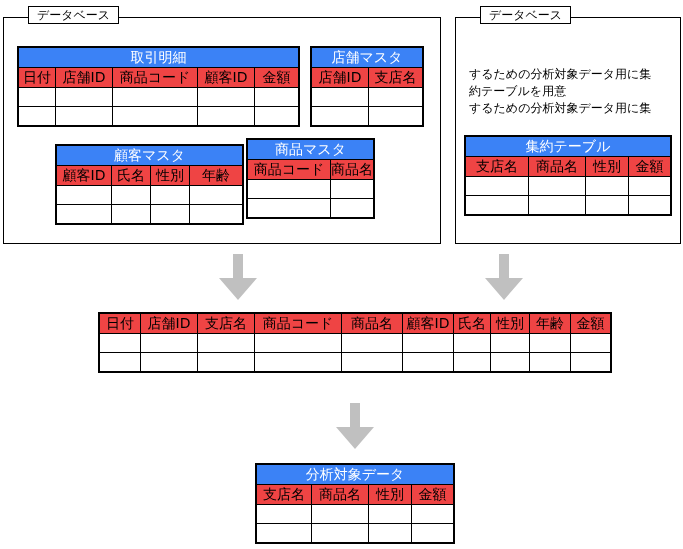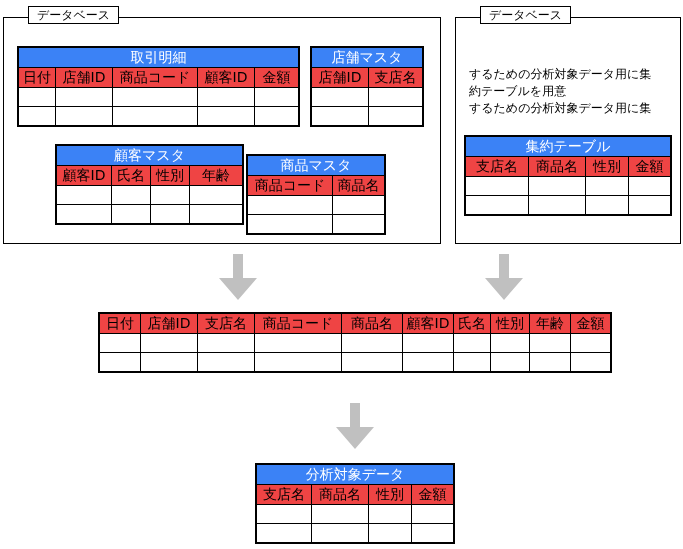--- a/index.html
+++ b/index.html
@@ -92,21 +92,21 @@
       </tr>
   <tr class="row">
         <td></td>
         <td></td>
         <td></td>
         <td></td>
       </tr>
 </tbody>
   </table>
 
-<table class="tbl" style="left:246px; top:138px; width:140px;margin-top:16px;">
+<table class="tbl" style="left:246px; top:138px; width:129px;">
   <tbody>
       <tr>
         <th class="title" colspan="2">商品マスタ</th>
       </tr>
   <tr class="hdr">
     <td style="width:84px">商品コード</td>
     <td>商品名</td>
   </tr>
   <tr class="row">
         <td></td>

